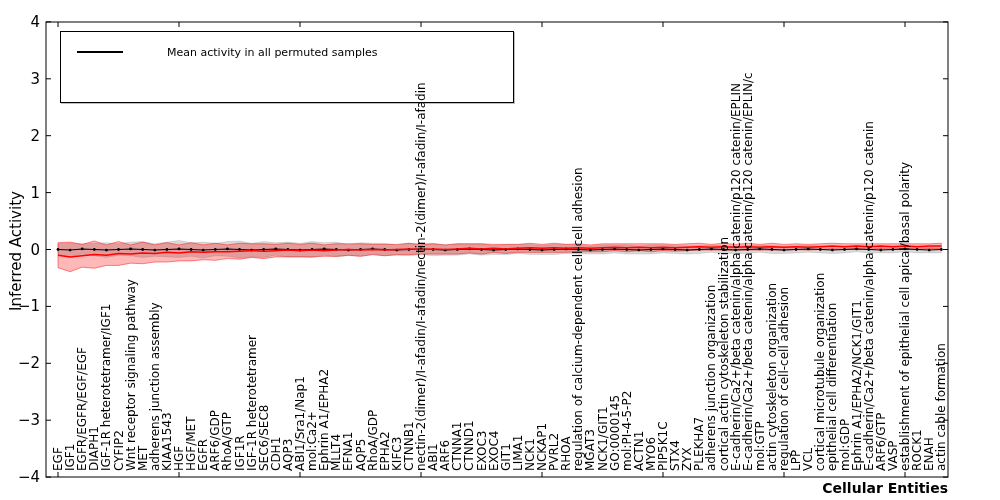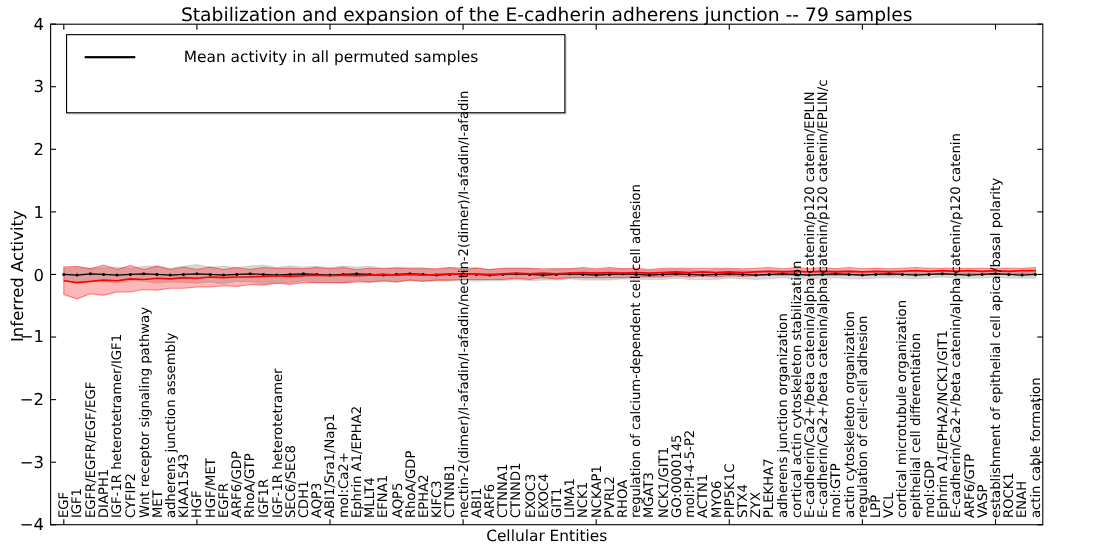--- a/index.html
+++ b/index.html
@@ -3,33 +3,33 @@
 <meta charset="utf-8">
 <style>
   html,body{margin:0;padding:0;background:#ffffff;}
   body{width:1000px;height:500px;overflow:hidden;position:relative;
        font-family:"DejaVu Sans","Liberation Sans",sans-serif;color:#000;}
   .figure{position:absolute;left:0;top:0;width:1000px;height:500px;background:#fff;}
   .title{position:absolute;left:46px;top:4px;width:902px;text-align:center;
          font-size:17px;white-space:nowrap;}
   .ylabel{position:absolute;left:-64px;top:242px;width:160px;text-align:center;
           font-size:15px;transform:rotate(-90deg);transform-origin:50% 50%;}
-  .xlabel-axis{position:absolute;left:46px;top:480px;width:902px;text-align:center;font-size:14px;}
+  .xlabel-axis{position:absolute;left:46px;top:480px;width:902px;text-align:right;font-size:14px;font-weight:bold;}
   svg.plot{position:absolute;left:0;top:0;}
   .ytick-label{position:absolute;width:34px;text-align:right;font-size:15px;line-height:1;}
   .xtick-label{position:absolute;white-space:nowrap;font-size:12px;line-height:1.05;
                transform:rotate(-90deg);transform-origin:0 0;}
   .legend{position:absolute;left:60px;top:31px;width:452px;height:70px;background:#fff;
           border:1px solid #000;box-shadow:1px 1px 0 rgba(0,0,0,0.25);}
   .legend-entry{position:absolute;left:0;height:24px;display:flex;align-items:center;}
   .legend-entry.e0{top:8px;}
   .legend-entry.e1{top:40px;}
   .legend-line{display:inline-block;width:46px;height:0;border-top:2px solid #000;
                margin-left:16px;margin-right:44px;}
-  .legend-label{font-size:14px;white-space:nowrap;}
+  .legend-label{font-size:11px;white-space:nowrap;}
 </style>
 </head>
 <body>
 
 <div class="figure">
 
   <svg class="plot" id="plot-svg" width="1000" height="500">
       <polygon points="58,243.81 70.1,243.241 82.2,243.81 94.3,243.241 106.4,242.672 118.5,243.81 130.6,242.103 142.7,241.534 154.8,243.81 166.89999999999998,242.103 179,240.39600000000002 191.1,242.672 203.2,242.103 215.29999999999998,243.241 227.4,241.534 239.5,240.965 251.6,243.241 263.7,241.534 275.79999999999995,242.672 287.9,242.103 300,243.241 312.1,241.534 324.2,242.672 336.3,242.103 348.4,244.379 360.5,242.672 372.59999999999997,243.241 384.7,243.241 396.8,244.948 408.9,243.241 421,243.241 433.09999999999997,243.241 445.2,244.948 457.3,243.81 469.4,243.81 481.5,243.81 493.59999999999997,245.517 505.7,244.379 517.8,244.379 529.9,244.379 542,245.517 554.0999999999999,244.379 566.2,244.379 578.3,244.948 590.4,246.086 602.5,244.948 614.6,244.948 626.6999999999999,244.948 638.8,246.086 650.9,244.948 663,244.948 675.1,245.517 687.1999999999999,246.086 699.3,245.517 711.4,245.517 723.5,245.517 735.6,246.655 747.6999999999999,245.517 759.8,245.517 771.9,245.517 784,246.655 796.1,246.086 808.1999999999999,245.517 820.3,246.086 832.4,246.655 844.5,246.086 856.6,246.086 868.6999999999999,246.086 880.8,247.224 892.9,246.086 905,246.086 917.1,246.086 929.1999999999999,247.224 941.3,246.086 941.3,252.914 929.1999999999999,252.914 917.1,252.914 905,251.776 892.9,252.914 880.8,252.914 868.6999999999999,252.914 856.6,251.776 844.5,252.914 832.4,253.483 820.3,252.914 808.1999999999999,252.345 796.1,252.914 784,253.483 771.9,253.483 759.8,252.345 747.6999999999999,253.483 735.6,253.483 723.5,253.483 711.4,252.345 699.3,253.483 687.1999999999999,254.052 675.1,253.483 663,252.914 650.9,254.052 638.8,254.052 626.6999999999999,254.052 614.6,252.914 602.5,254.052 590.4,254.052 578.3,254.052 566.2,253.483 554.0999999999999,254.621 542,254.621 529.9,254.621 517.8,253.483 505.7,254.621 493.59999999999997,254.621 481.5,255.19 469.4,254.052 457.3,255.19 445.2,255.19 433.09999999999997,255.759 421,254.621 408.9,255.759 396.8,255.19 384.7,255.759 372.59999999999997,254.621 360.5,256.328 348.4,255.759 336.3,256.897 324.2,255.19 312.1,257.466 300,256.897 287.9,256.897 275.79999999999995,255.19 263.7,257.466 251.6,256.897 239.5,258.035 227.4,256.328 215.29999999999998,255.759 203.2,258.035 191.1,256.328 179,257.466 166.89999999999998,256.897 154.8,256.328 142.7,257.466 130.6,255.759 118.5,255.19 106.4,257.466 94.3,255.759 82.2,254.052 70.1,256.897 58,255.19" fill="rgba(0,0,0,0.15)" stroke="rgba(0,0,0,0.10)" stroke-width="1"></polygon>
       <polygon points="58,242.672 70.1,242.103 82.2,244.379 94.3,240.965 106.4,244.948 118.5,241.534 130.6,244.948 142.7,242.103 154.8,244.948 166.89999999999998,242.672 179,244.948 191.1,242.672 203.2,244.948 215.29999999999998,243.241 227.4,244.948 239.5,243.24099999999999 251.6,243.81 263.7,243.81 275.79999999999995,244.379 287.9,243.241 300,244.379 312.1,243.241 324.2,244.948 336.3,243.81 348.4,243.81 360.5,243.81 372.59999999999997,244.379 384.7,244.379 396.8,244.379 408.9,243.241 421,244.948 433.09999999999997,243.81 445.2,244.948 457.3,243.81 469.4,243.81 481.5,243.81 493.59999999999997,244.379 505.7,244.379 517.8,244.379 529.9,243.241 542,244.379 554.0999999999999,243.241 566.2,244.379 578.3,243.81 590.4,244.948 602.5,243.81 614.6,243.81 626.6999999999999,243.81 638.8,243.81 650.9,243.81 663,243.81 675.1,244.379 687.1999999999999,243.81 699.3,243.241 711.4,244.379 723.5,243.241 735.6,244.379 747.6999999999999,243.241 759.8,244.379 771.9,243.241 784,244.379 796.1,243.81 808.1999999999999,244.379 820.3,243.81 832.4,243.241 844.5,243.81 856.6,243.81 868.6999999999999,243.81 880.8,243.81 892.9,243.81 905,243.81 917.1,243.81 929.1999999999999,243.81 941.3,243.241 941.3,248.931 929.1999999999999,248.362 917.1,249.5 905,248.362 892.9,249.5 880.8,248.362 868.6999999999999,249.5 856.6,248.362 844.5,249.5 832.4,248.931 820.3,249.5 808.1999999999999,250.069 796.1,249.5 784,250.069 771.9,250.069 759.8,250.069 747.6999999999999,250.069 735.6,250.069 723.5,250.069 711.4,250.069 699.3,250.069 687.1999999999999,250.638 675.1,251.207 663,250.638 650.9,251.776 638.8,250.638 626.6999999999999,251.776 614.6,250.638 602.5,251.776 590.4,251.776 578.3,251.776 566.2,252.345 554.0999999999999,252.345 542,252.345 529.9,252.345 517.8,252.345 505.7,253.483 493.59999999999997,252.345 481.5,254.052 469.4,252.914 457.3,254.052 445.2,254.052 433.09999999999997,254.052 421,254.052 408.9,254.621 396.8,254.621 384.7,255.759 372.59999999999997,254.621 360.5,256.328 348.4,255.19 336.3,256.328 324.2,256.328 312.1,256.897 300,256.897 287.9,256.897 275.79999999999995,256.897 263.7,258.604 251.6,257.466 239.5,259.173 227.4,258.604 215.29999999999998,260.311 203.2,259.742 191.1,260.88 179,260.88 166.89999999999998,262.01800000000003 154.8,262.018 142.7,263.725 130.6,263.156 118.5,265.432 106.4,265.432 94.3,268.277 82.2,267.139 70.1,271.691 58,267.70799999999997" fill="rgba(255,0,0,0.28)" stroke="rgba(255,0,0,0.45)" stroke-width="1"></polygon>
       <polyline points="58,249.5 70.1,250.069 82.2,248.931 94.3,249.5 106.4,250.069 118.5,249.5 130.6,248.931 142.7,249.5 154.8,250.069 166.89999999999998,249.5 179,248.931 191.1,249.5 203.2,250.069 215.29999999999998,249.5 227.4,248.931 239.5,249.5 251.6,250.069 263.7,249.5 275.79999999999995,248.931 287.9,249.5 300,250.069 312.1,249.5 324.2,248.931 336.3,249.5 348.4,250.069 360.5,249.5 372.59999999999997,248.931 384.7,249.5 396.8,250.069 408.9,249.5 421,248.931 433.09999999999997,249.5 445.2,250.069 457.3,249.5 469.4,248.931 481.5,249.5 493.59999999999997,250.069 505.7,249.5 517.8,248.931 529.9,249.5 542,250.069 554.0999999999999,249.5 566.2,248.931 578.3,249.5 590.4,250.069 602.5,249.5 614.6,248.931 626.6999999999999,249.5 638.8,250.069 650.9,249.5 663,248.931 675.1,249.5 687.1999999999999,250.069 699.3,249.5 711.4,248.931 723.5,249.5 735.6,250.069 747.6999999999999,249.5 759.8,248.931 771.9,249.5 784,250.069 796.1,249.5 808.1999999999999,248.931 820.3,249.5 832.4,250.069 844.5,249.5 856.6,248.931 868.6999999999999,249.5 880.8,250.069 892.9,249.5 905,248.931 917.1,249.5 929.1999999999999,250.069 941.3,249.5" fill="none" stroke="#000000" stroke-width="1.1"></polyline>
@@ -138,21 +138,20 @@
       <line x1="542" y1="22" x2="542" y2="27" stroke="#000"></line>
       <line x1="542" y1="477" x2="542" y2="472" stroke="#000"></line>
       <line x1="663" y1="22" x2="663" y2="27" stroke="#000"></line>
       <line x1="663" y1="477" x2="663" y2="472" stroke="#000"></line>
       <line x1="784" y1="22" x2="784" y2="27" stroke="#000"></line>
       <line x1="784" y1="477" x2="784" y2="472" stroke="#000"></line>
       <line x1="905" y1="22" x2="905" y2="27" stroke="#000"></line>
       <line x1="905" y1="477" x2="905" y2="472" stroke="#000"></line>
     </svg>
 
-  <div class="title">Stabilization and expansion of the E-cadherin adherens junction -- 79 samples</div>
 
   <div class="ylabel">Inferred Activity</div>
 
   <div class="xlabel-axis">Cellular Entities</div>
 
   <div class="legend">
     <div class="legend-entry e0">
       <span class="legend-line" id="legend-line-0" style="border-top-color: rgb(0, 0, 0);"></span>
       <span class="legend-label">Mean activity in all permuted samples</span>
     </div>

